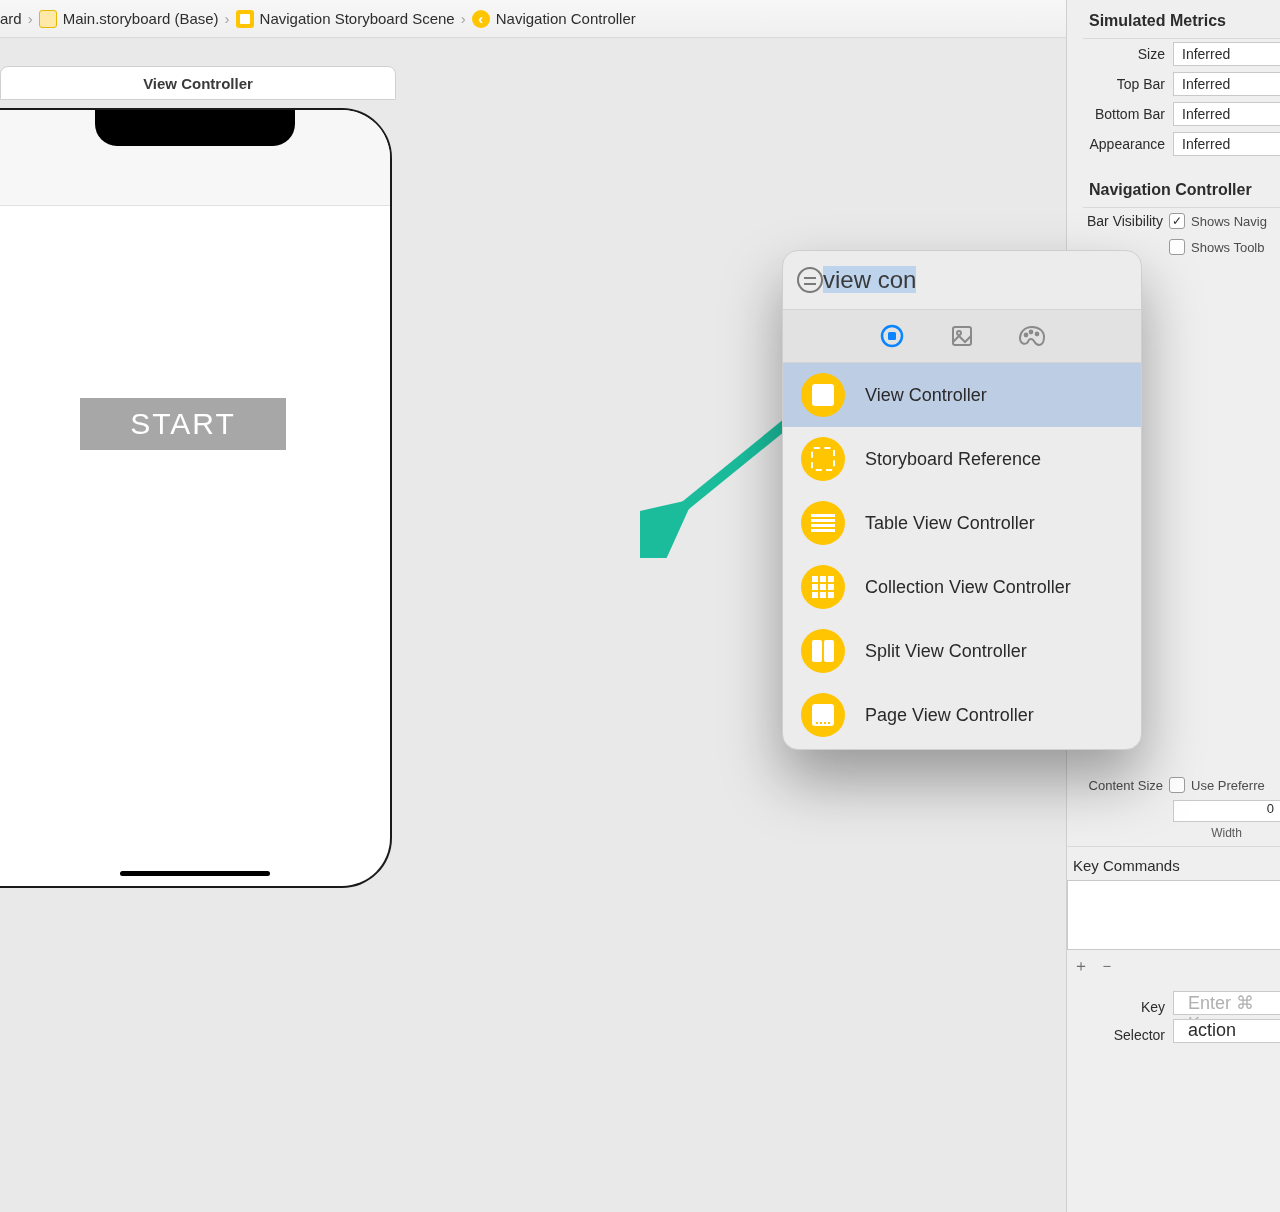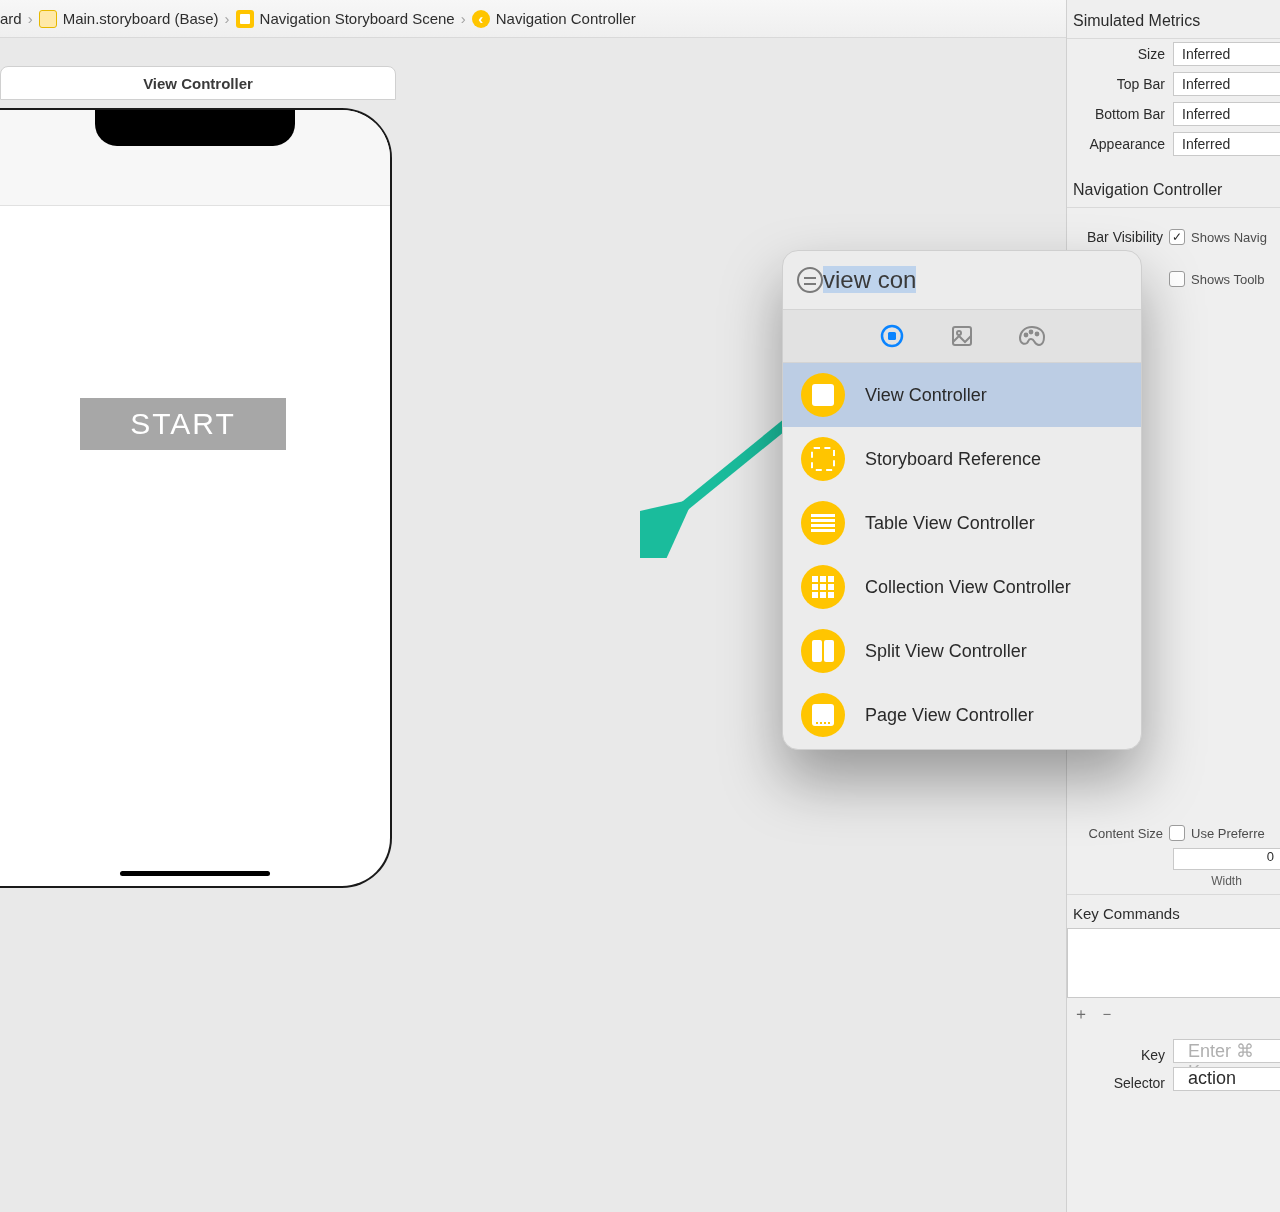--- a/index.html
+++ b/index.html
@@ -32,25 +32,25 @@
   .statusArea { position:absolute; left:0; top:0; right:0; height:96px; background:#F7F7F7; border-bottom:1px solid #E1E1E1; border-top-right-radius:48px; }
   .startBtn { position:absolute; left:80px; top:288px; width:206px; height:52px; background:#A7A7A7;
     color:#fff; font-size:30px; letter-spacing:2px; display:flex; align-items:center; justify-content:center; }
   .homebar { position:absolute; bottom:10px; left:50%; transform:translateX(-50%); width:150px; height:5px; background:#000; border-radius:3px; }
 
   
   .arrow { position:absolute; left:640px; top:320px; pointer-events:none; }
 
   
   .inspector { position:absolute; right:0; top:0; width:214px; bottom:0; background:#EFEFEF; border-left:1px solid #D0D0D0; font-size:14px; color:#2C2C2C; overflow:hidden;}
-  .sectHead { font-weight:400; font-size:16px; padding:12px 10px 8px 6px; border-bottom:1px solid #D9D9D9; }
+  .sectHead { font-weight:700; font-size:16px; padding:12px 10px 8px 6px; border-bottom:1px solid #D9D9D9;margin-left:16px; }
   .row { display:flex; align-items:center; height:30px; }
   .row .lbl { width:106px; text-align:right; padding-right:8px; font-size:14px; color:#2C2C2C; }
   .row .dd { flex:1; background:#fff; border:1px solid #C9C9C9; border-right:none; height:24px; display:flex; align-items:center; padding:0 8px; font-size:14px;}
-  .ckrow { display:flex; align-items:center; height:26px; padding-left:8px;margin-top:16px;}
+  .ckrow { display:flex; align-items:center; height:26px; padding-left:8px;}
   .cklbl { width:94px; text-align:right; padding-right:6px; font-size:14px; }
   .ck { width:16px; height:16px; border:1px solid #9C9C9C; border-radius:3px; background:#fff; margin-right:6px; display:inline-flex; align-items:center; justify-content:center;}
   .ck.checked::after { content:"✓"; font-size:12px; color:#2C2C2C; line-height:1;}
   .small { font-size:13px; color:#4C4C4C; }
   .numbox { background:#fff; border:1px solid #C9C9C9; border-right:none; height:22px; text-align:right; padding:0 6px; font-size:13px;}
   .kcbox { margin:6px 0 2px 0; height:70px; background:#fff; border:1px solid #C9C9C9; border-right:none;}
   .pm { display:flex; gap:10px; padding:4px 0 10px 6px; color:#6C6C6C; font-size:16px;}
   .kvrow { display:flex; align-items:flex-end; height:28px; }
   .kvrow .lbl { width:106px; text-align:right; padding-right:8px; font-size:14px; }
   .kvrow .inp { flex:1; background:#fff; border:1px solid #C9C9C9; border-right:none; height:24px; padding:0 14px; font-size:18px; color:#B0B0B0;margin-top:12px;}

